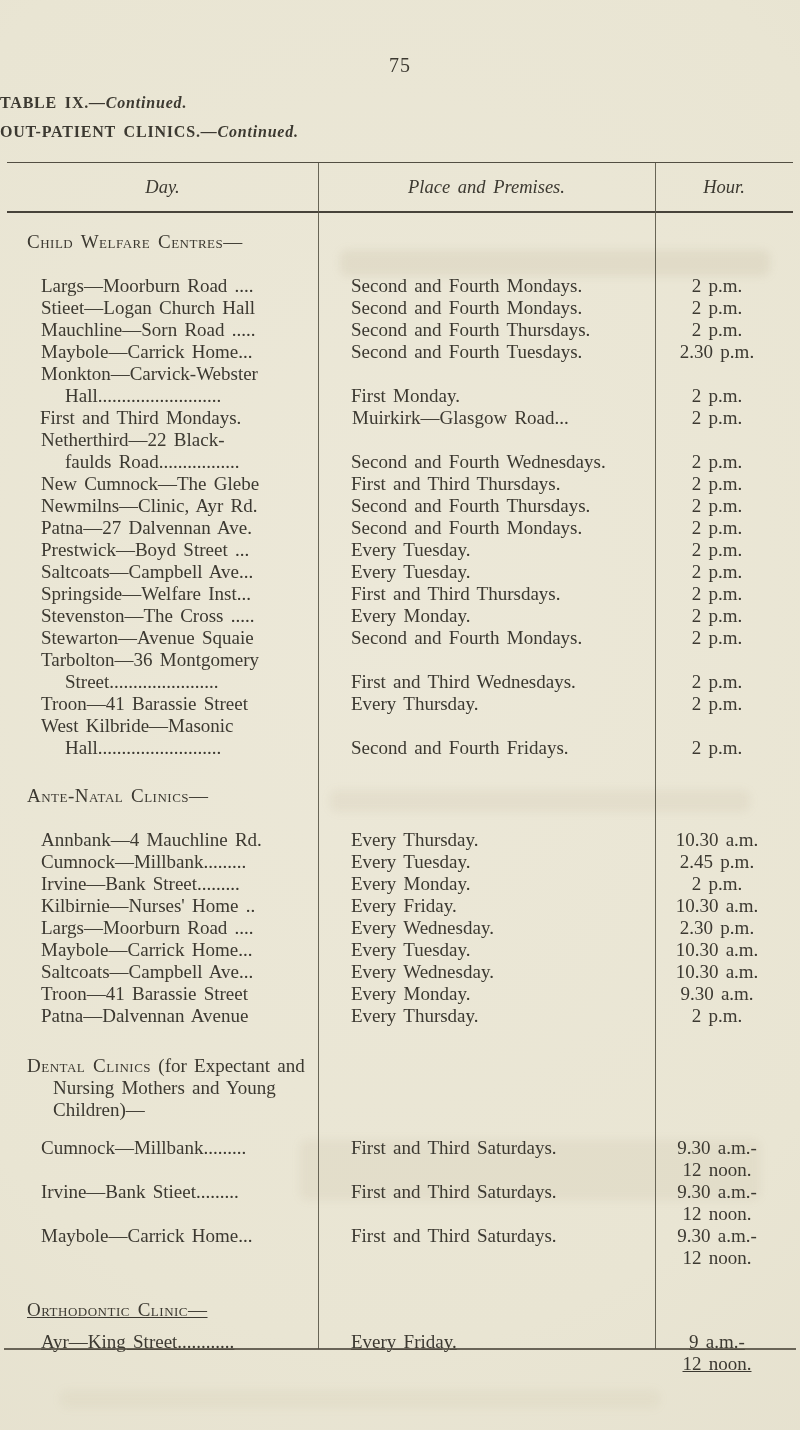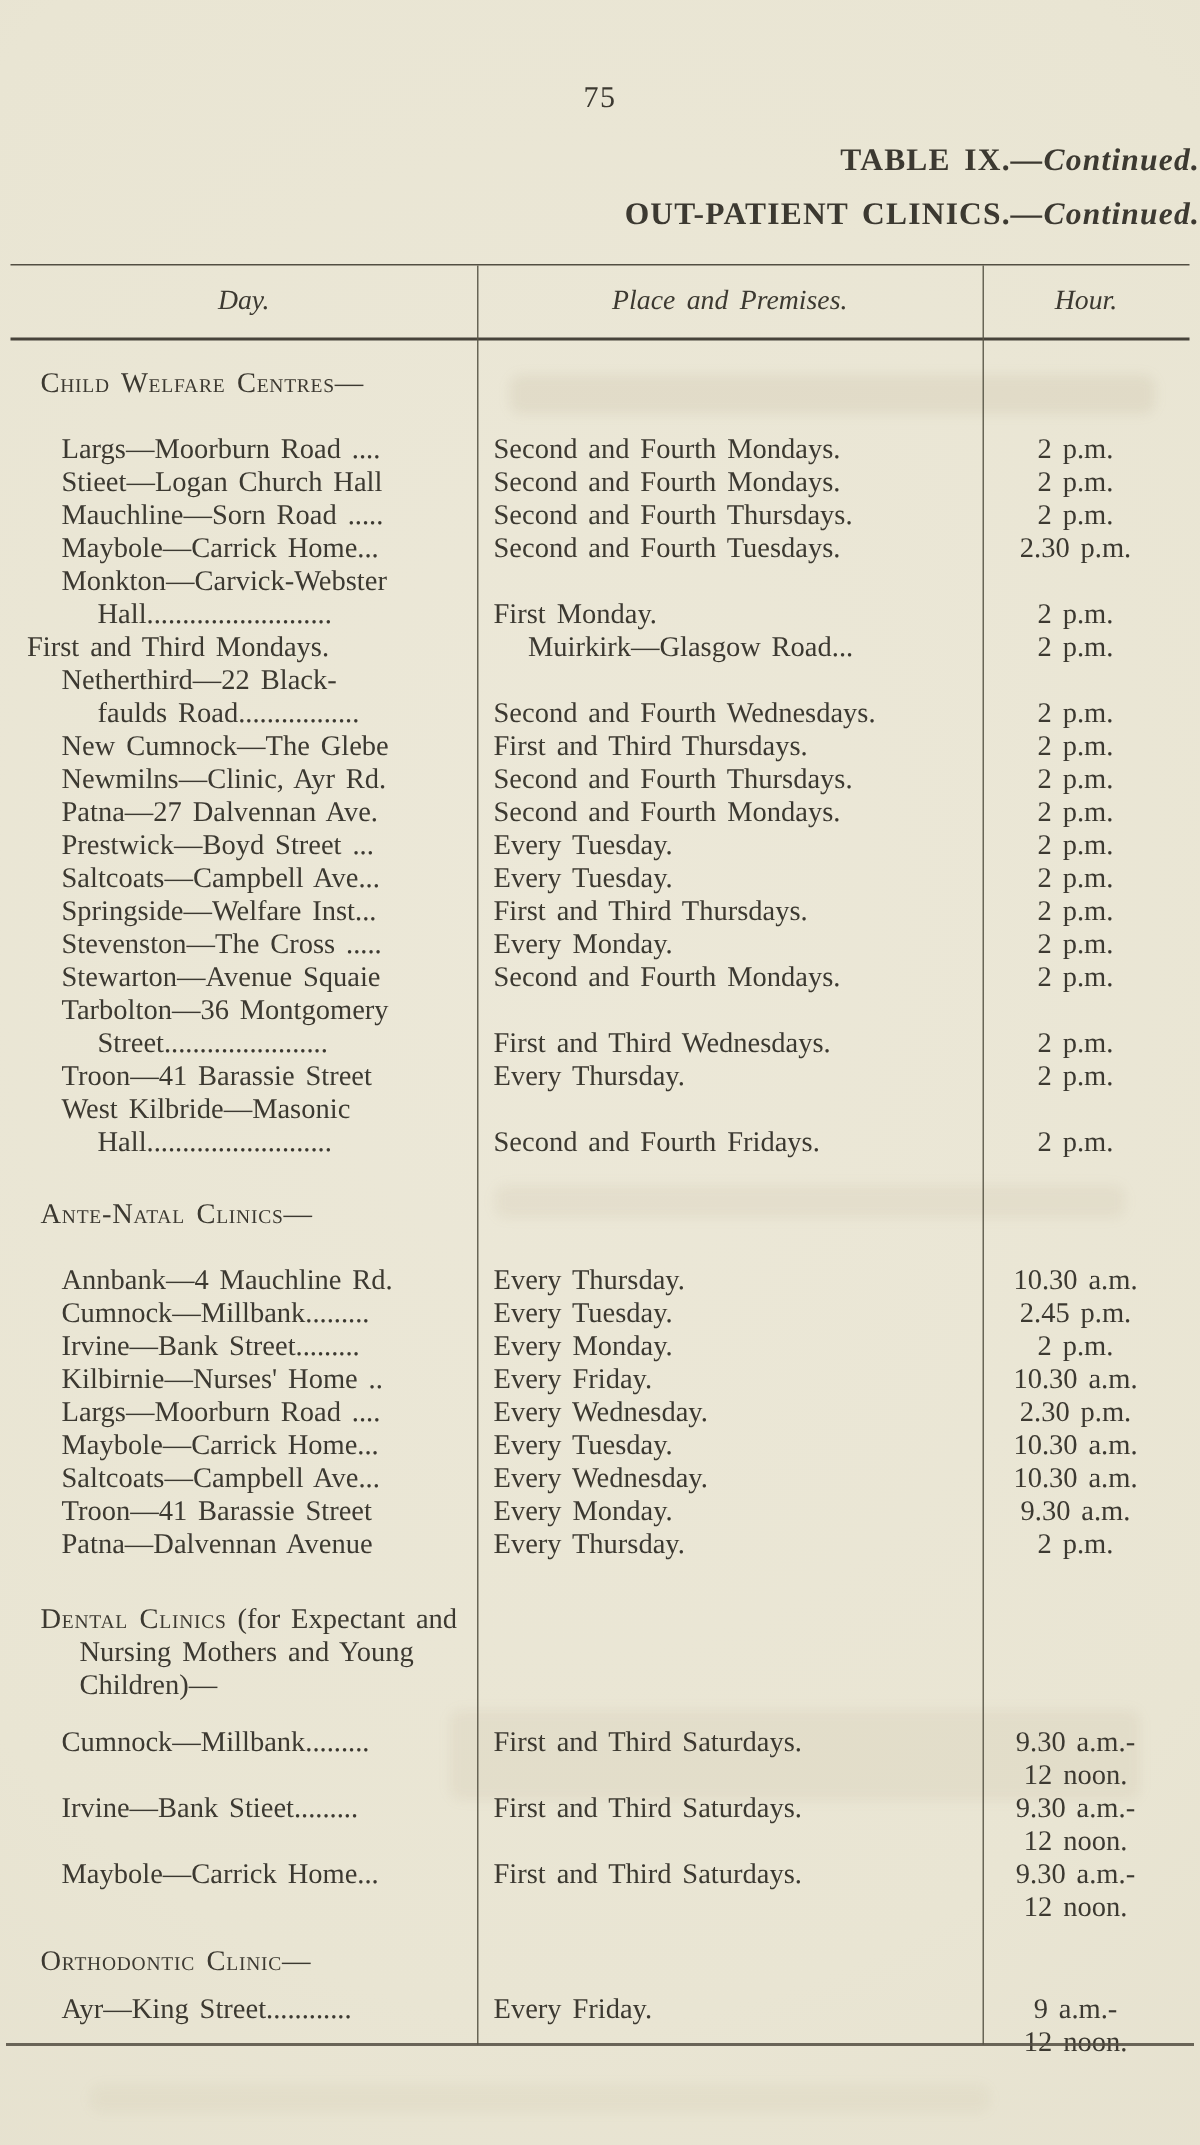--- a/index.html
+++ b/index.html
@@ -14,21 +14,21 @@
     overflow:hidden;
   }
   
   .smudge{position:absolute;border-radius:8px;filter:blur(4px);pointer-events:none;}
   .s1{left:340px;top:250px;width:430px;height:26px;background:rgba(150,130,90,.10);}
   .s2{left:330px;top:790px;width:420px;height:22px;background:rgba(150,130,90,.08);}
   .s3{left:300px;top:1140px;width:460px;height:60px;background:rgba(150,130,90,.08);}
   .s4{left:60px;top:1390px;width:600px;height:18px;background:rgba(150,130,90,.06);}
 
   .pageno{padding-top:54px;text-align:center;font-size:20px;letter-spacing:1px;}
-  .title,.subtitle{text-align:right;font-weight:bold;font-size:21px;letter-spacing:.8px;word-spacing:3px;}
+  .title,.subtitle{text-align:left;font-weight:bold;font-size:16px;letter-spacing:.8px;word-spacing:3px;}
   .title{margin-top:17px;}
   .subtitle{margin-top:11px;}
   .it{font-style:italic;font-weight:bold;}
 
   .tbl{
     position:relative;
     margin:21px 7px 0;
     height:1187px;
     border-top:1.6px solid #524e42;
   }
@@ -49,28 +49,28 @@
   .thead span{text-align:center;}
 
   .tbody{padding-top:18px;font-size:19px;line-height:22px;word-spacing:2.5px;}
 
   .section-title{width:290px;padding-left:46px;text-indent:-26px;margin-bottom:22px;}
   .sc{font-variant:small-caps;letter-spacing:.5px;}
   .section{margin-top:0;}
   .section:nth-child(2){margin-top:26px;}
   .section:nth-child(3){margin-top:28px;}
   .section:nth-child(3) .section-title{margin-bottom:16px;}
-  .section:nth-child(4){margin-top:14px;}
+  .section:nth-child(4){margin-top:30px;text-decoration:underline;}
   .section:nth-child(4) .section-title{margin-bottom:10px;}
 
   .row{display:grid;grid-template-columns:311px 337px 1fr;align-items:start;}
   .row.end{align-items:end;}
   .cell.place{padding-left:34px;}
   .cell.place .cont{padding-left:24px;}
-  .cell.day{padding-left:11px;}
+  .cell.day{padding-left:33px;}
   .cell.hour{text-align:center;padding-right:14px;}
 </style>
 </head>
 <body>
 
 <div class="page">
   <div class="smudge s1"></div>
   <div class="smudge s2"></div>
   <div class="smudge s3"></div>
   <div class="smudge s4"></div>

